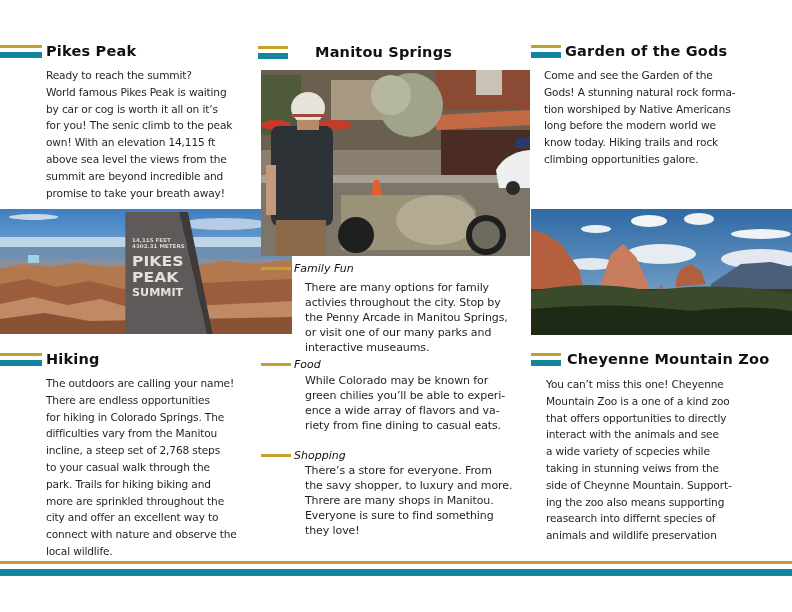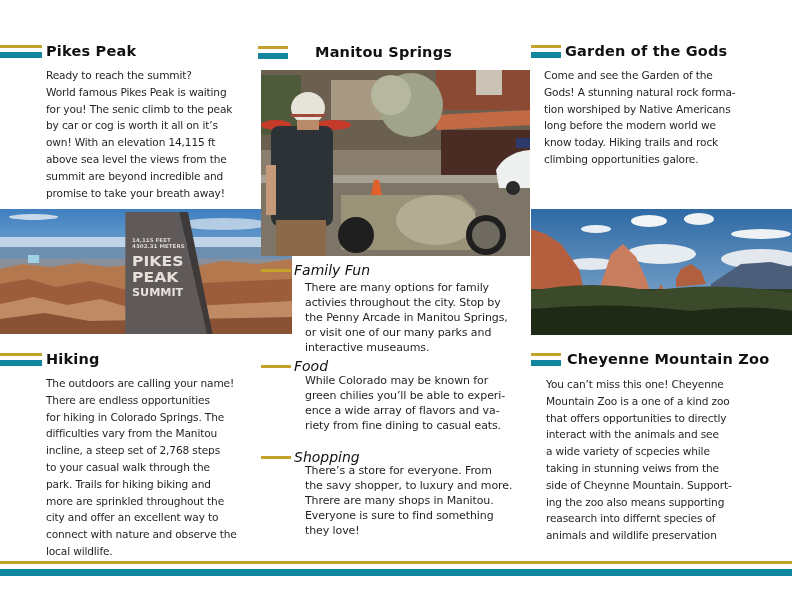--- a/index.html
+++ b/index.html
@@ -9,21 +9,21 @@
   .heading { position: absolute; display: flex; align-items: flex-end; }
   .bars { position: relative; width: 42px; height: 14px; margin-right: 4px; flex: none; }
   .bars .gold { position: absolute; left: 0; top: 0; width: 100%; height: 3px; background: #c2a22b; }
   .bars .teal { position: absolute; left: 0; top: 7px; width: 100%; height: 6px; background: #11869d; }
   .heading h2 { font-family: "DejaVu Sans", sans-serif; font-weight: bold; font-size: 14.5px; letter-spacing: 0.2px; color: #111; white-space: nowrap; }
 
   .body-text { position: absolute; font-size: 10.6px; line-height: 16.8px; color: #231f20; letter-spacing: -0.15px; }
 
   .sub-heading { position: absolute; display: flex; align-items: center; }
   .sub-heading .line { width: 30px; height: 3px; background: #c2a22b; margin-right: 3px; }
-  .sub-heading h3 { font-style: italic; font-weight: normal; font-size: 14px; color: #111; }
+  .sub-heading h3 { font-style: italic; font-weight: normal; font-size: 11px; color: #111; }
   .sub-text { position: absolute; font-size: 11px; line-height: 15px; color: #231f20; letter-spacing: -0.1px; }
 
   .photo { position: absolute; overflow: hidden; }
   .photo svg { display: block; width: 100%; height: 100%; }
 
   .footer-gold { position: absolute; left: 0; top: 561px; width: 792px; height: 3px; background: #c2a22b; }
   .footer-teal { position: absolute; left: 0; top: 569px; width: 792px; height: 7px; background: #0e869d; }
 </style>
 </head>
 <body>
@@ -31,22 +31,22 @@
 <div class="heading" style="left:0; top:43px;">
   <div class="bars">
       <div class="gold"></div>
       <div class="teal"></div>
     </div>
   <h2>Pikes Peak</h2>
 </div>
 <div class="body-text" style="left:46px; top:67px;">
   <div>Ready to reach the summit?</div>
   <div>World famous Pikes Peak is waiting</div>
+  <div>by car or cog is worth it all on it’s</div>
   <div>for you! The senic climb to the peak</div>
-  <div>by car or cog is worth it all on it’s</div>
   <div>own! With an elevation 14,115 ft</div>
   <div>above sea level the views from the</div>
   <div>summit are beyond incredible and</div>
   <div>promise to take your breath away!</div>
 </div>
 
 <div class="photo" style="left:0; top:209px; width:292px; height:125px;">
   <svg viewBox="0 0 261 125" preserveAspectRatio="none">
     <defs>
       <linearGradient id="ppsky" x1="0" y1="0" x2="0" y2="1">

